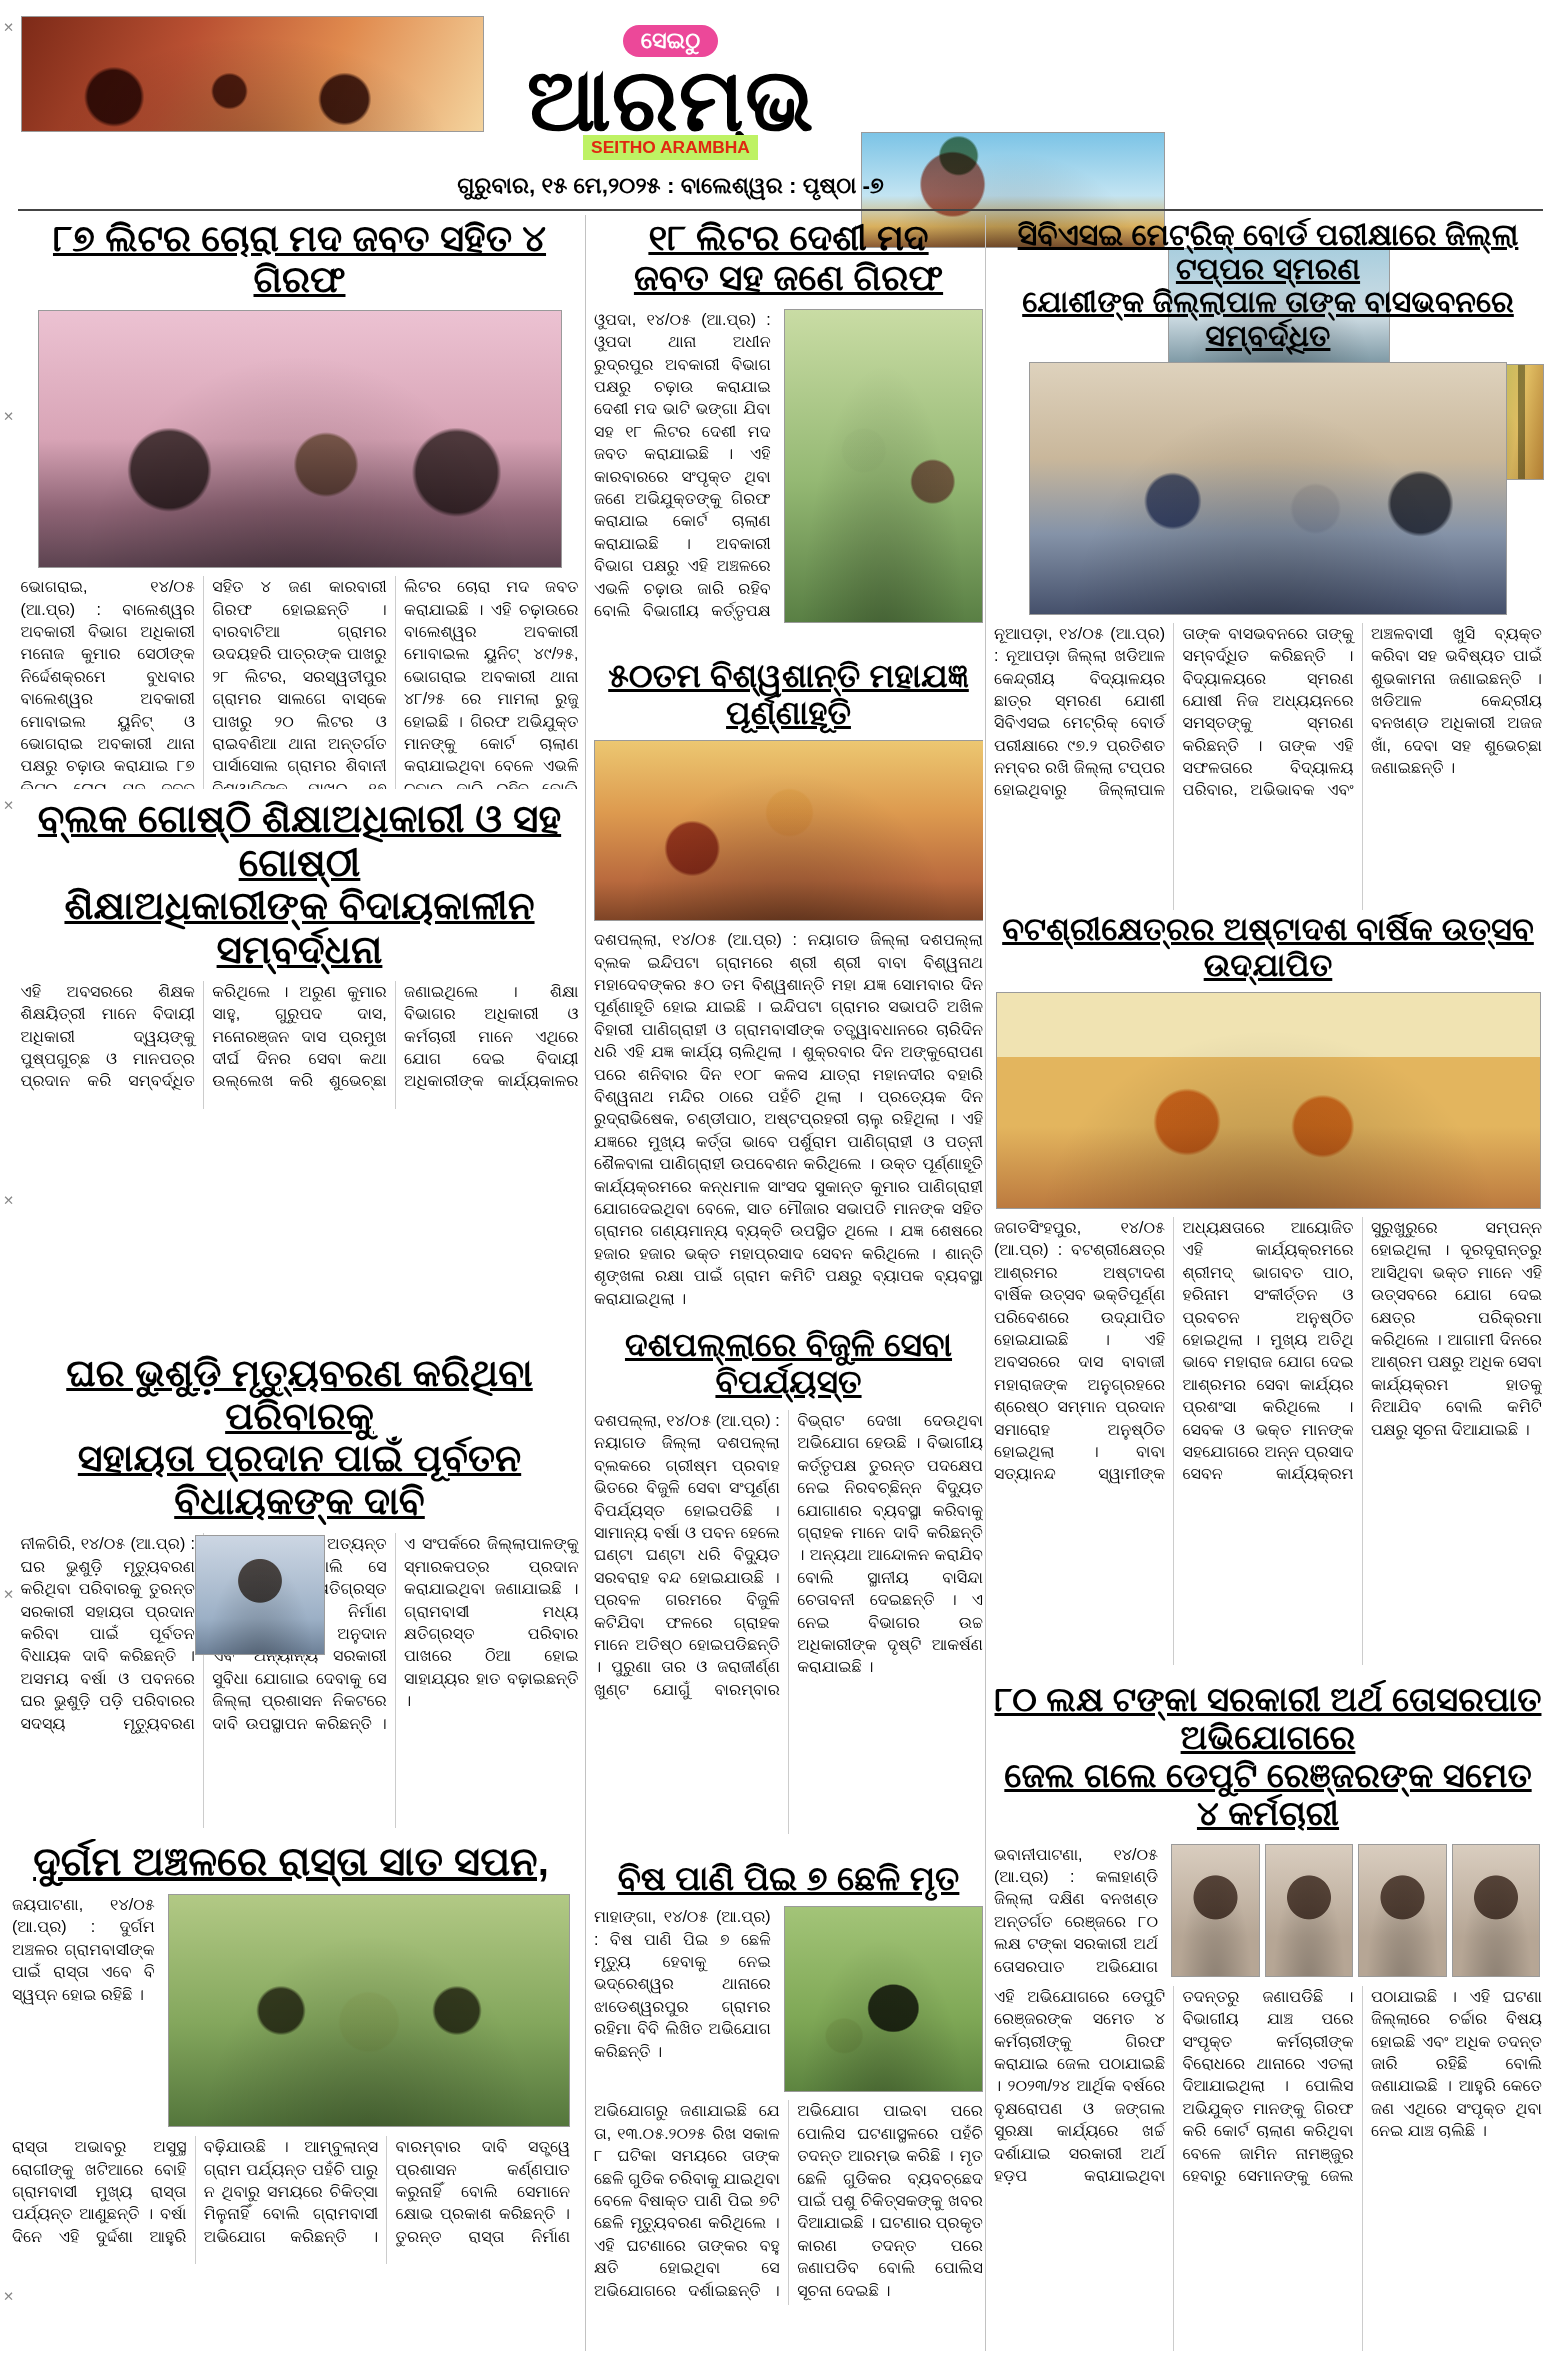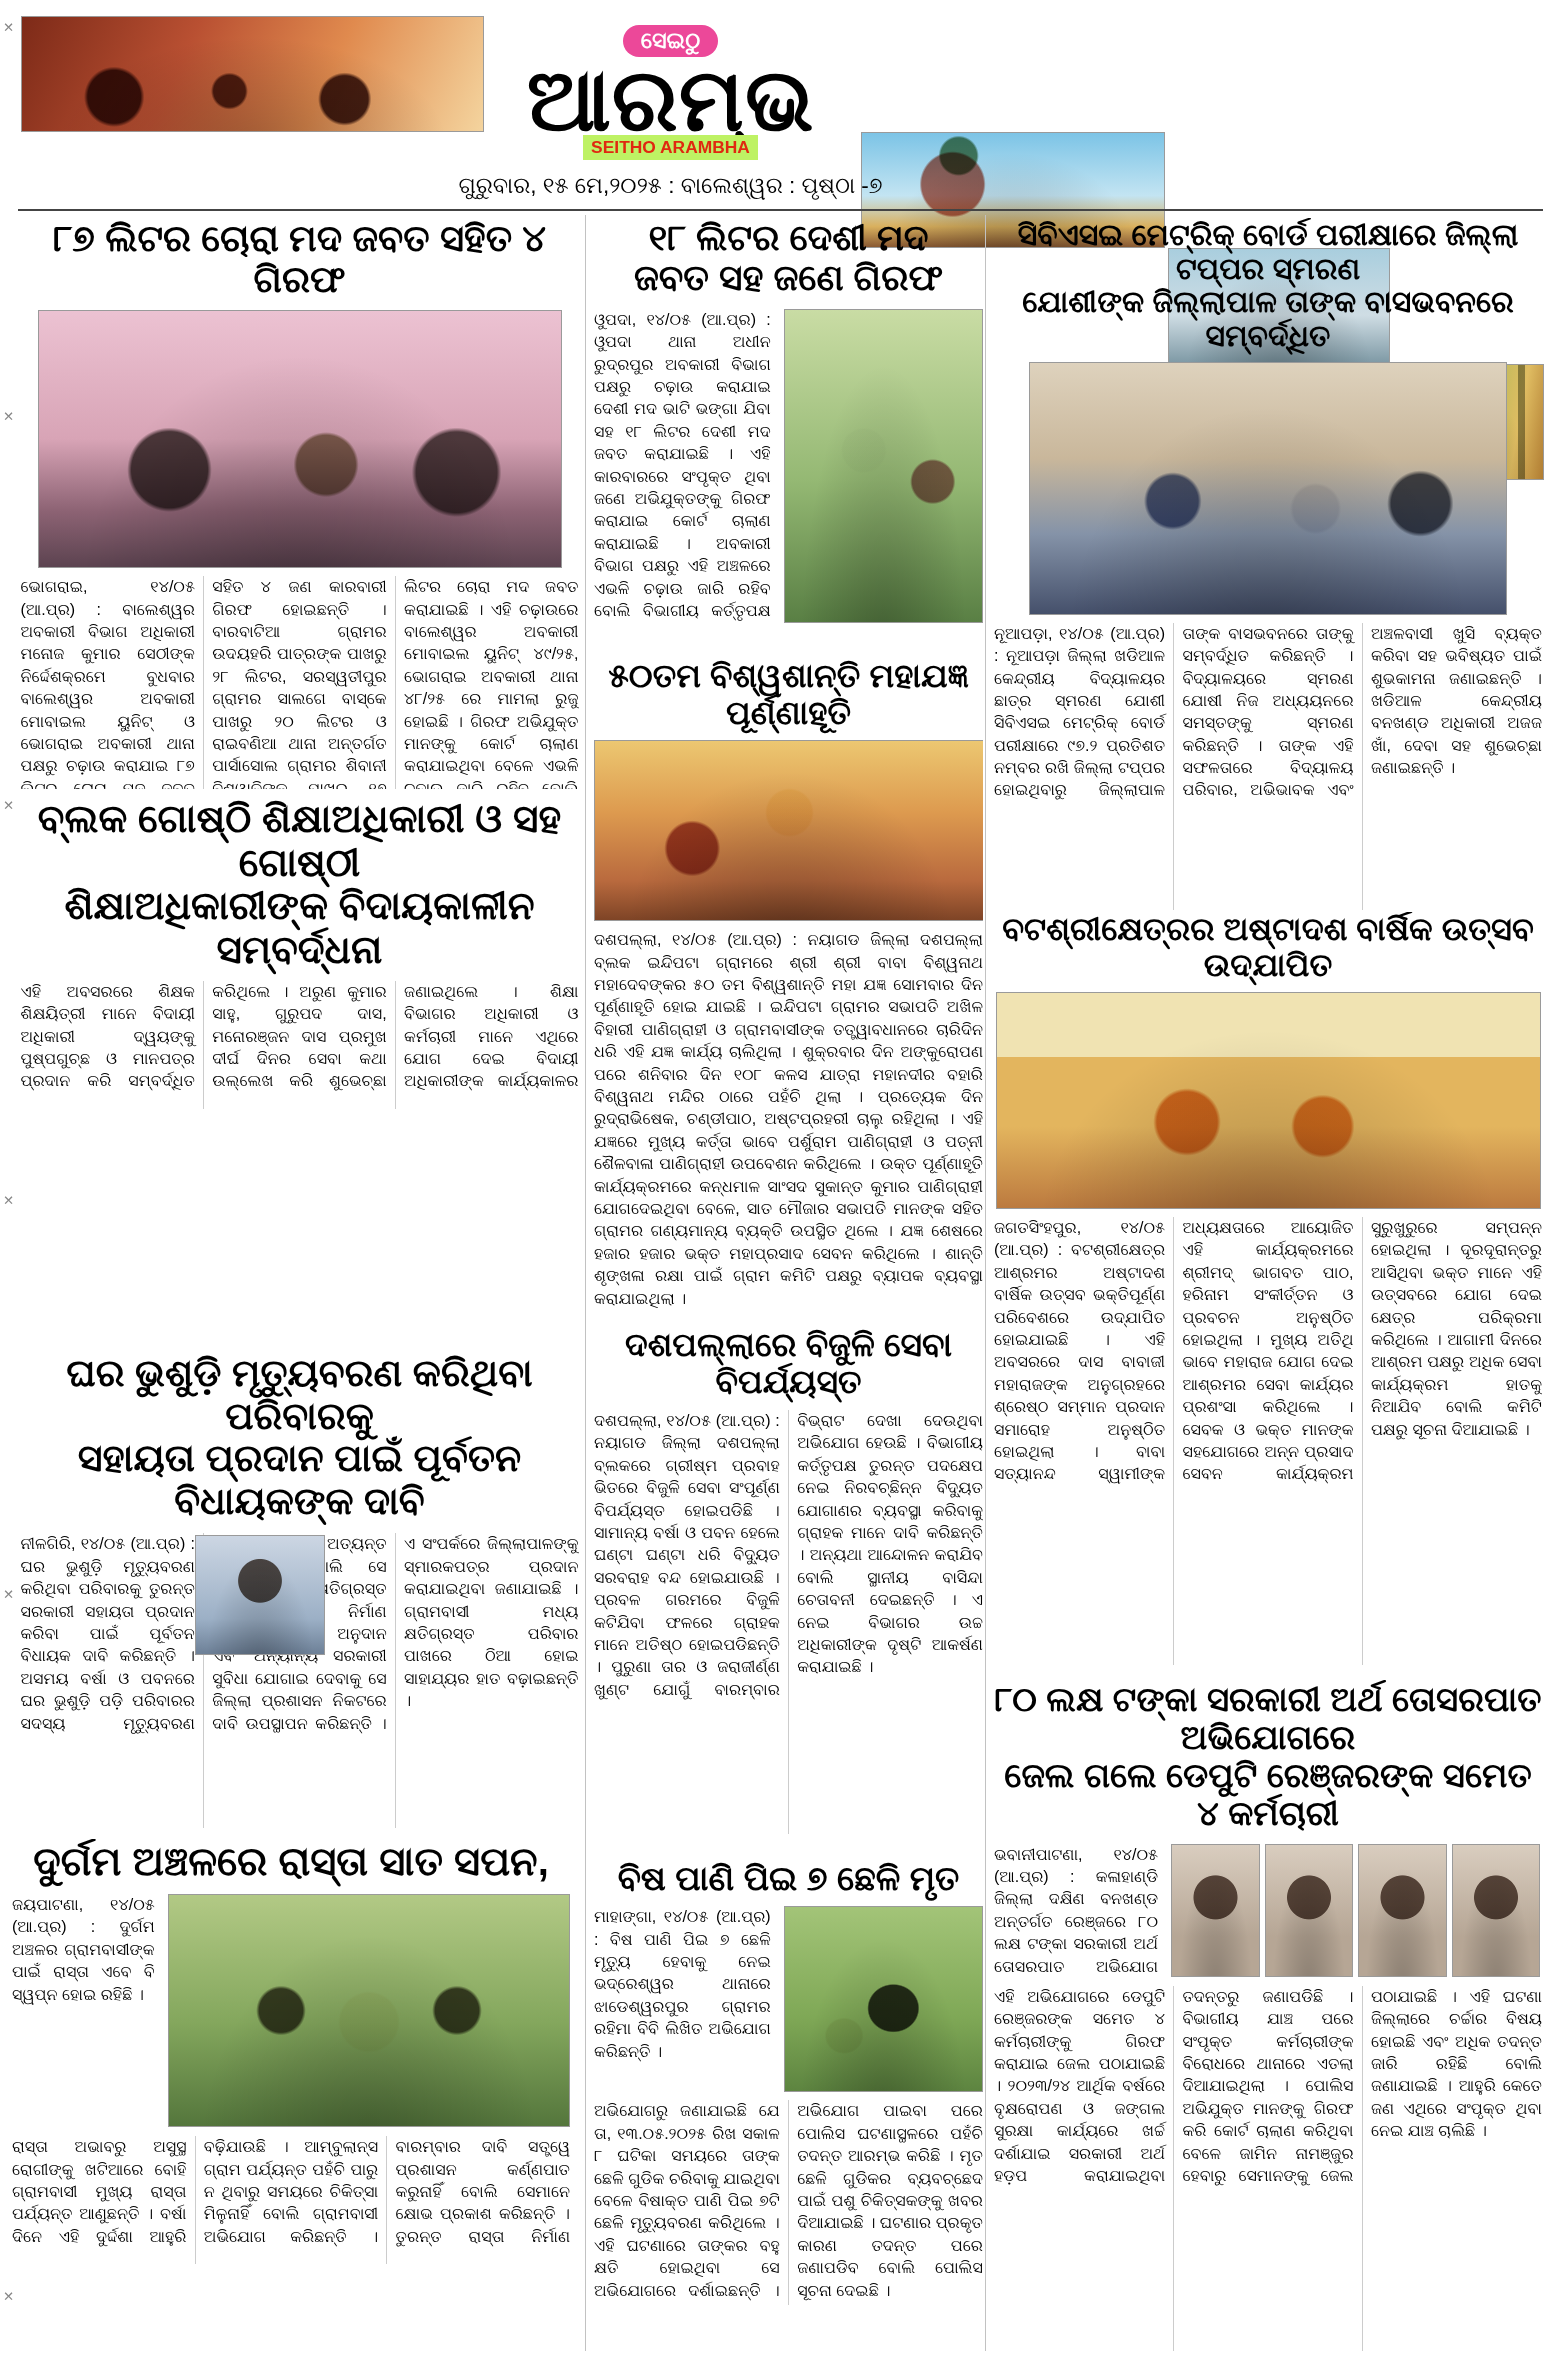--- a/index.html
+++ b/index.html
@@ -8,27 +8,27 @@
   
   .mast-photo{position:absolute;top:16.4px;height:114px;overflow:hidden;}
   .logo-wrap{position:absolute;left:488px;top:20.5px;width:365px;height:184px;text-align:center;}
   .brand-top{display:inline-block;background:#ec4899;color:#fff;border-radius:20.5px;
              padding:3.1px 17.4px;font-size:22.5px;font-weight:bold;margin-top:4.1px;}
   .brand-main{font-size:87px;font-weight:bold;line-height:1.02;letter-spacing:1px;
               font-family:"Liberation Serif",serif;}
   .brand-sub{display:inline-block;background:#bef264;color:#e02810;font-weight:bold;
              font-size:17.4px;padding:2px 8.2px;margin-top:-31px;position:relative;z-index:3;}
   .dateline{position:absolute;left:389px;top:173px;width:563px;text-align:center;
-            font-size:22.5px;font-weight:normal;}
+            font-size:22.5px;font-weight:bold;}
   .hline{position:absolute;left:18.4px;width:1525px;height:1.5px;background:#444;}
   .vrule{position:absolute;width:1px;background:#c2c2c2;}
   
   .art{position:absolute;overflow:hidden;}
   .head{font-weight:bold;text-align:center;line-height:1.12;
-        font-family:"Liberation Sans",sans-serif;}
+        font-family:"Liberation Sans",sans-serif;text-decoration:underline;}
   .body-txt{font-size:16px;line-height:1.40;text-align:justify;word-break:break-word;}
   .cols3{column-count:3;column-gap:17.4px;column-rule:0.5px solid #cccccc;height:100%;}
   .cols2{column-count:2;column-gap:17.4px;column-rule:0.5px solid #cccccc;height:100%;}
   .flexrow{display:flex;gap:13.3px;}
   .ph{position:relative;overflow:hidden;border:0.5px solid #9a9a9a;flex-shrink:0;}
   .ph:after{content:"";position:absolute;inset:0;
             background:radial-gradient(ellipse at 50% 115%,rgba(0,0,0,.25),transparent 60%);}
   .mini-row{display:flex;gap:5.1px;}
   .mini-row .ph{flex:1;}
   .fold{position:absolute;left:1px;width:15.4px;color:#888;font-size:13.3px;

